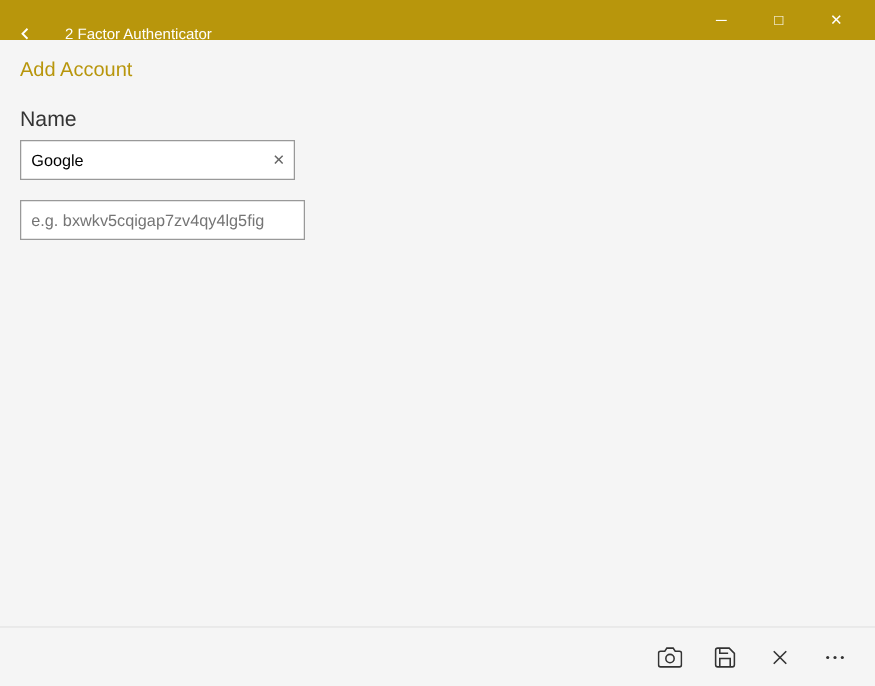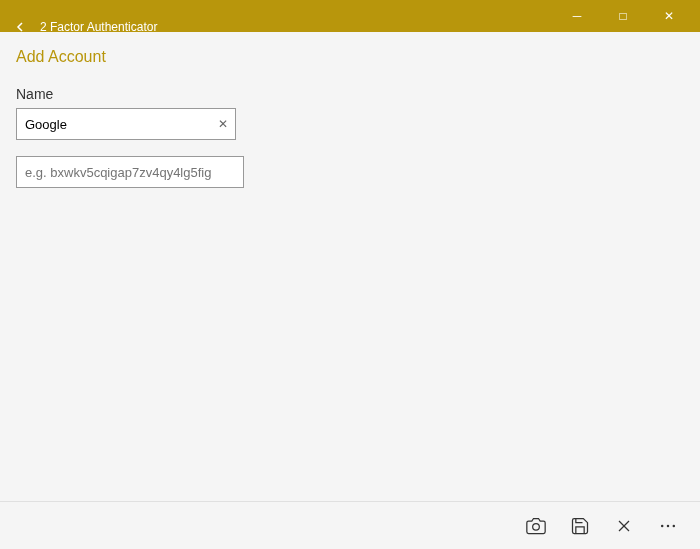--- a/index.html
+++ b/index.html
@@ -30,21 +30,21 @@
       display: flex;
       align-items: center;
       justify-content: space-between;
       padding: 0 8px;
       flex-shrink: 0;
     }
 
     .title-bar-left {
       display: flex;
       align-items: center;
-      gap: 8px;
+      gap: 20px;
       margin-top: 21px;
     }
 
     .back-button {
       color: white;
       background: none;
       border: none;
       cursor: pointer;
       font-size: 16px;
       padding: 2px 6px;
@@ -88,21 +88,21 @@
       font-size: 16px;
       font-weight: 300;
       margin-bottom: 20px;
     }
 
     .form-group {
       margin-bottom: 16px;
     }
 
     .form-label {
-      font-size: 14px;
+      font-size: 17px;
       color: #333;
       margin-bottom: 6px;
       display: block;
     }
 
     .text-input-wrapper {
       position: relative;
       display: inline-flex;
       align-items: center;
     }

